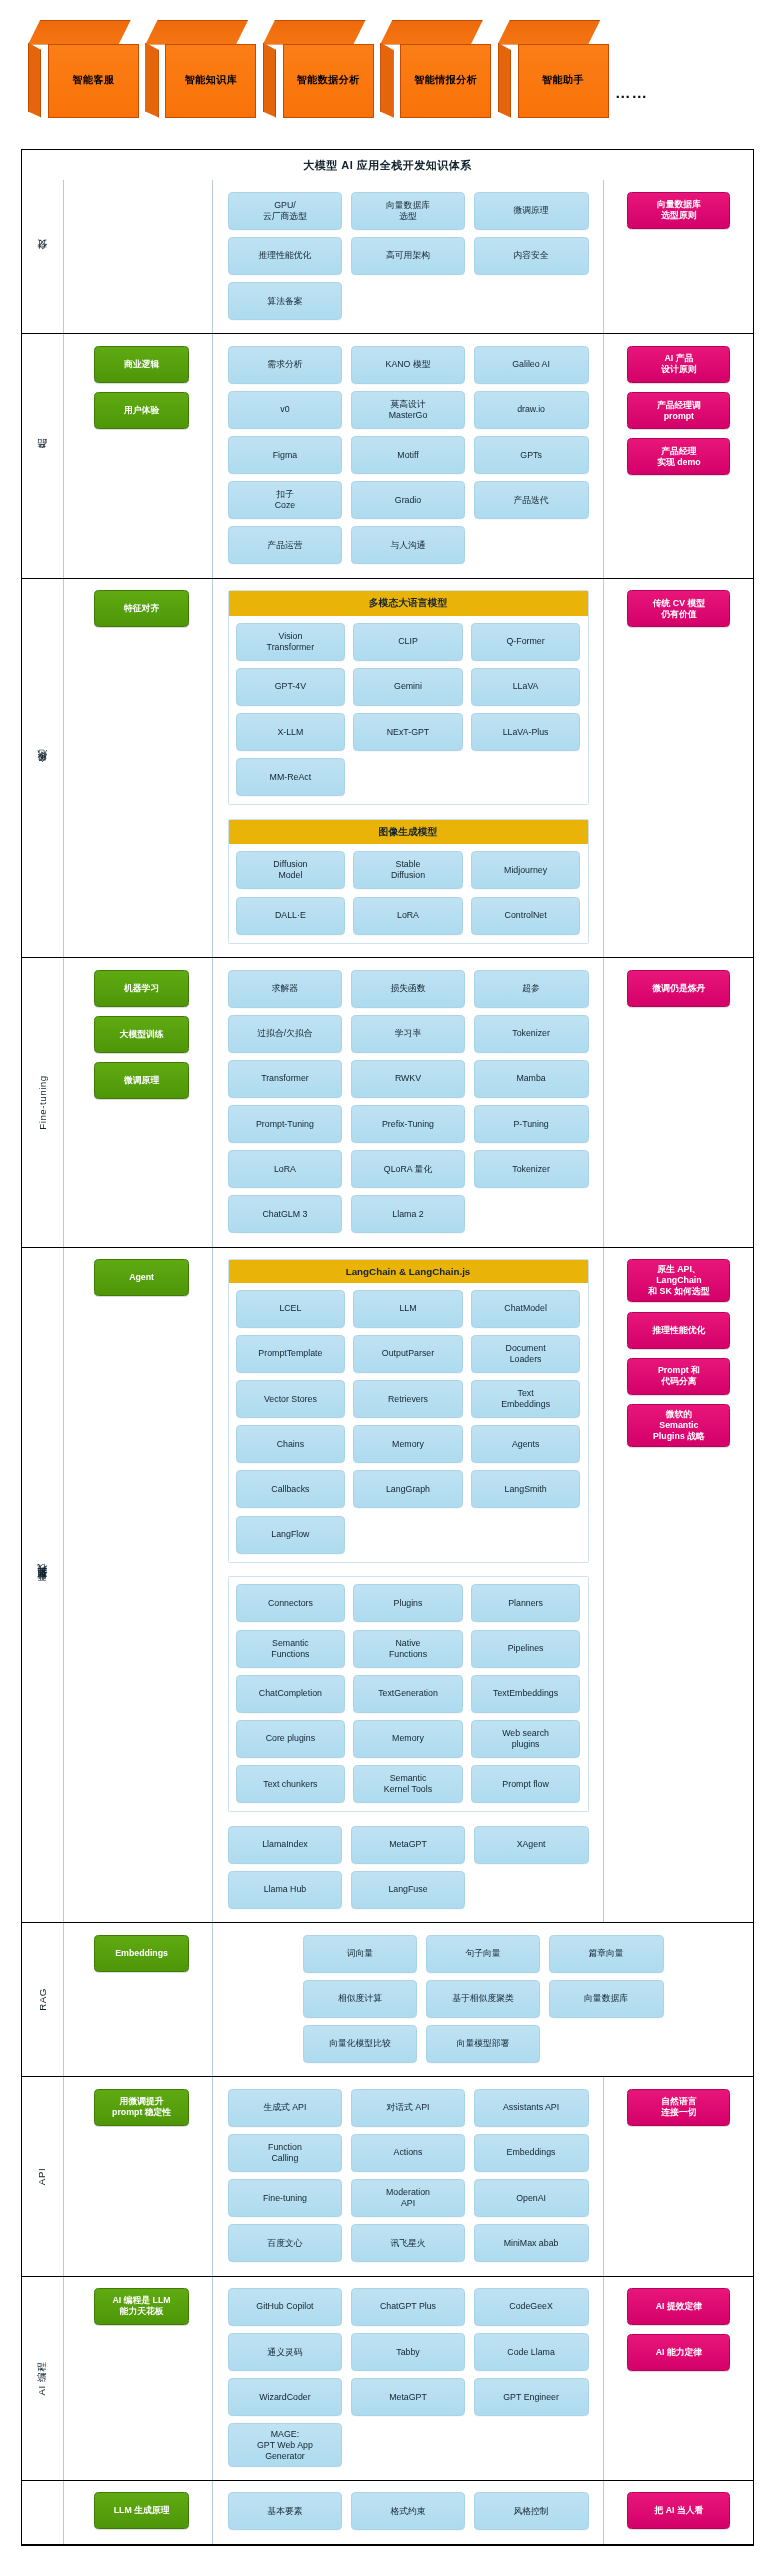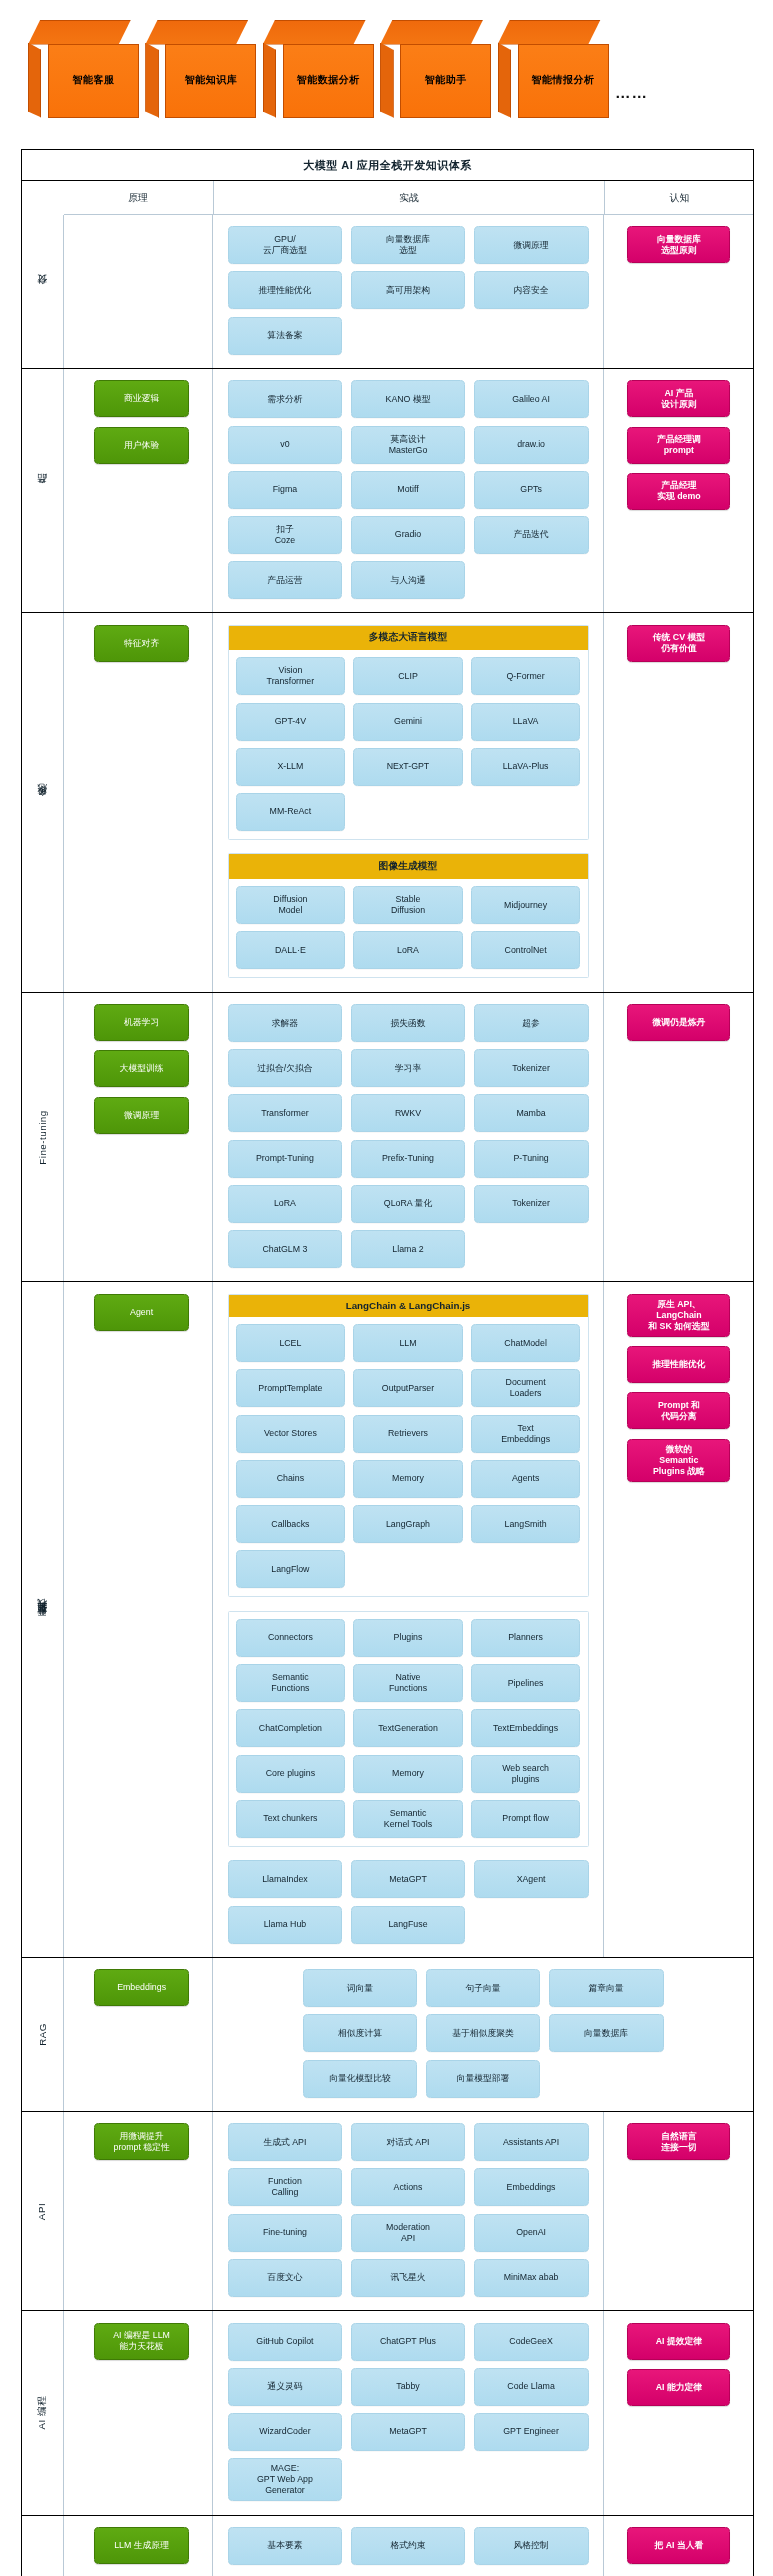--- a/index.html
+++ b/index.html
@@ -135,21 +135,21 @@
   .chip.blue {
     background:linear-gradient(180deg,#bfe2f2 0%, #aedbef 100%);
     border:0.5px solid #a9d4e8;
     color:#12232e;
     box-shadow:0 0.5px 0.5px rgba(0,0,0,.06);
   }
   .chip.green {
     background:linear-gradient(180deg,#5faa12 0%, #4e9608 100%);
     border:0.5px solid #3f7a05;
     color:#ffffff;
-    font-weight:normal;
+    font-weight:bold;
     box-shadow:0 1px 1px rgba(0,0,0,.15);
     margin-left:8px;
   }
   .chip.pink {
     background:linear-gradient(180deg,#e8167a 0%, #d4006a 100%);
     border:0.5px solid #b70058;
     color:#ffffff;
     font-weight:bold;
     box-shadow:0 1px 1px rgba(0,0,0,.15);
   }
@@ -196,40 +196,34 @@
     <div class="cube-face">智能知识库</div>
   </div>
   <div class="cube-wrap">
     <div class="cube-top"></div>
     <div class="cube-side"></div>
     <div class="cube-face">智能数据分析</div>
   </div>
   <div class="cube-wrap">
     <div class="cube-top"></div>
     <div class="cube-side"></div>
-    <div class="cube-face">智能助手</div>
+    <div class="cube-face">智能情报分析</div>
   </div>
   <div class="cube-wrap">
     <div class="cube-top"></div>
     <div class="cube-side"></div>
-    <div class="cube-face">智能情报分析</div>
+    <div class="cube-face">智能助手</div>
   </div>
   <div class="banner-ellipsis">……</div>
 </div>
 
 <div class="frame">
 
   <div class="main-title">大模型 AI 应用全栈开发知识体系</div>
 
-  <div class="head-row">
-    <div class="col-rowlabel head-blank"></div>
-    <div class="col-principle head-cell first">原理</div>
-    <div class="col-practice head-cell">实战</div>
-    <div class="col-cognition head-cell">认知</div>
-  </div>
 
   <div id="sections-root">
       <div class="section first">
         <div class="rowlabel">
           <span>交付</span>
         </div>
         <div class="cell principle"></div>
         <div class="cell practice">
           <div class="grid3">
             <div class="chip blue">GPU/<br>云厂商选型</div>

